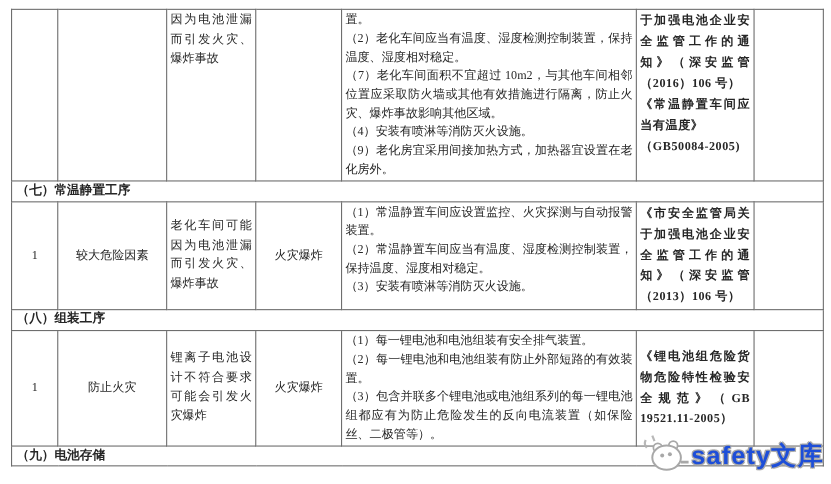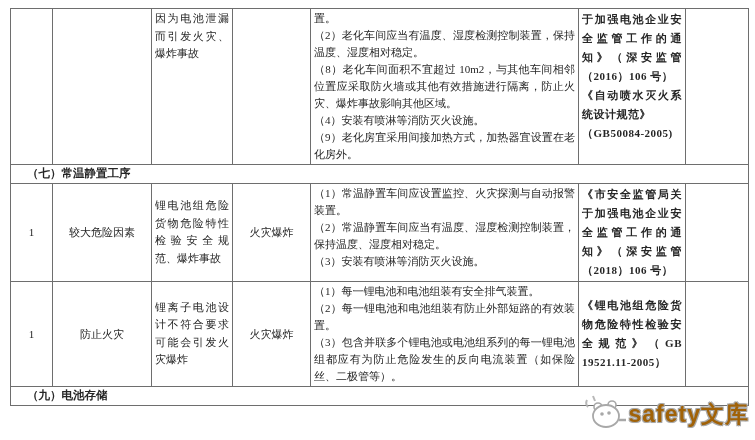--- a/index.html
+++ b/index.html
@@ -35,38 +35,38 @@
   td.topcell{ vertical-align:top; }
   td.midcell{ vertical-align:middle; }
   td.hazard{ text-align:left; padding:2px 6px; line-height:1.6; text-align:justify;}
   td.measures{ text-align:justify; padding:2px 5px; }
   td.measures p{ margin:0; line-height:17px; text-align:justify; }
   td.basis{ text-align:justify; padding:2px 6px; }
   td.basis p{ margin:0; line-height:19px; text-align:justify; letter-spacing:0.5px;font-weight:bold;}
   tr.sectionrow td{
     font-weight:bold;
     text-align:left;
-    padding:2px 2px 2px 16px;
+    padding:2px 2px 2px 4px;
     font-size:11.5px;
     vertical-align:middle;
     line-height:1.2;
   }
   .watermark{
     position:absolute;
     right:6px;
     top:392px;
     display:flex;
     align-items:center;
     z-index:5;
   }
   .wm-text{
     font-family:"Liberation Sans","DejaVu Sans",sans-serif;
     font-size:23px;
     font-weight:bold;
-    color:#a16207;
+    color:#1d4ed8;
     letter-spacing:1px;
     text-shadow:
       1px 1px 0 #a8a8a8, -1px -1px 0 #a8a8a8,
       1px -1px 0 #a8a8a8, -1px 1px 0 #a8a8a8,
       0 0 2px #b5b5b5;
   }
   .wm-icon{ margin-right:2px; }
 </style>
 </head>
 <body>
@@ -86,52 +86,55 @@
     <tbody>
 
     <tr style="height:153px">
       <td class="center"></td>
       <td class="center"></td>
       <td class="hazard topcell">因为电池泄漏而引发火灾、爆炸事故</td>
       <td class="center"></td>
       <td class="measures topcell">
         <p>置。</p>
         <p>（2）老化车间应当有温度、湿度检测控制装置，保持温度、湿度相对稳定。</p>
-        <p>（8）老化车间面积不宜超过 10m2，与其他车间相邻位置应采取防火墙或其他有效措施进行隔离，防止火灾、爆炸事故影响其他区域。</p>
+        <p>（7）老化车间面积不宜超过 10m2，与其他车间相邻位置应采取防火墙或其他有效措施进行隔离，防止火灾、爆炸事故影响其他区域。</p>
         <p>（4）安装有喷淋等消防灭火设施。</p>
         <p>（9）老化房宜采用间接加热方式，加热器宜设置在老化房外。</p>
       </td>
       <td class="basis topcell">
         <p>于加强电池企业安全监管工作的通知》（深安监管（2016）106 号）</p>
-        <p>《自动喷水灭火系统设计规范》</p>
+        <p>《常温静置车间应当有温度》</p>
         <p>（GB50084-2005)</p>
       </td>
       <td class="center"></td>
     </tr>
 
     <tr class="sectionrow" style="height:18px">
       <td colspan="7">（七）常温静置工序</td>
     </tr>
 
     <tr style="height:88px">
       <td class="center">1</td>
       <td class="center">较大危险因素</td>
-      <td class="hazard midcell">锂电池组危险货物危险特性检验安全规范、爆炸事故</td>
+      <td class="hazard midcell">老化车间可能因为电池泄漏而引发火灾、爆炸事故</td>
       <td class="center">火灾爆炸</td>
       <td class="measures topcell">
         <p>（1）常温静置车间应设置监控、火灾探测与自动报警装置。</p>
         <p>（2）常温静置车间应当有温度、湿度检测控制装置，保持温度、湿度相对稳定。</p>
         <p>（3）安装有喷淋等消防灭火设施。</p>
       </td>
       <td class="basis midcell">
-        <p>《市安全监管局关于加强电池企业安全监管工作的通知》（深安监管（2018）106 号）</p>
+        <p>《市安全监管局关于加强电池企业安全监管工作的通知》（深安监管（2013）106 号）</p>
       </td>
       <td class="center"></td>
     </tr>
 
+    <tr class="sectionrow" style="height:18px">
+      <td colspan="7">（八）组装工序</td>
+    </tr>
 
     <tr style="height:100px">
       <td class="center">1</td>
       <td class="center">防止火灾</td>
       <td class="hazard midcell">锂离子电池设计不符合要求可能会引发火灾爆炸</td>
       <td class="center">火灾爆炸</td>
       <td class="measures topcell">
         <p>（1）每一锂电池和电池组装有安全排气装置。</p>
         <p>（2）每一锂电池和电池组装有防止外部短路的有效装置。</p>
         <p>（3）包含并联多个锂电池或电池组系列的每一锂电池组都应有为防止危险发生的反向电流装置（如保险丝、二极管等）。</p>

